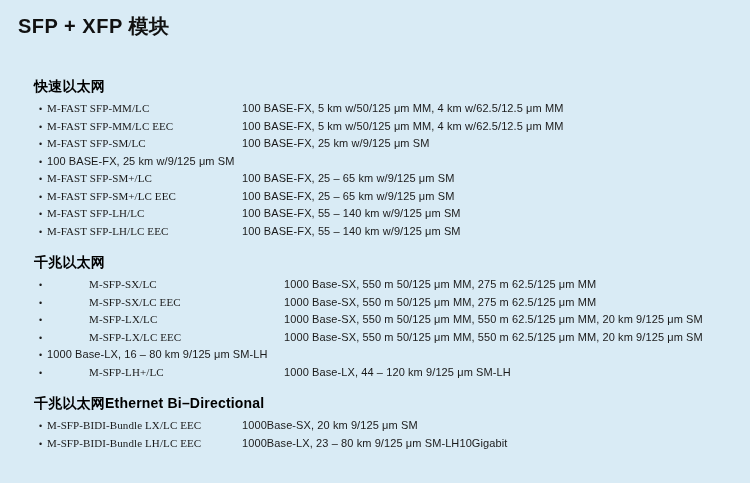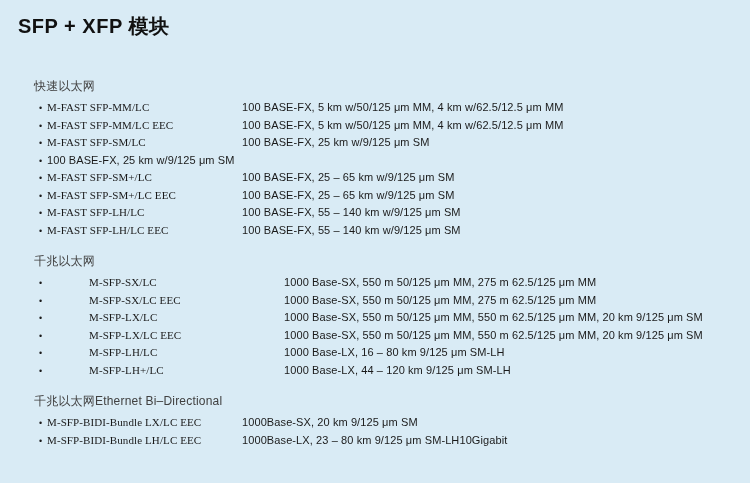--- a/index.html
+++ b/index.html
@@ -32,23 +32,23 @@
   .content {
     position: absolute;
     left: 34px;
     top: 78px;
     right: 10px;
   }
   .section {
     margin-bottom: 14px;
   }
   .section-title {
-    font-size: 12px;
-    font-weight: normal;
-    color: #404040;
+    font-size: 14px;
+    font-weight: bold;
+    color: #000000;
     margin-bottom: 4px;
     letter-spacing: 0.2px;
   }
   .row {
     display: flex;
     align-items: baseline;
     line-height: 16.5px;
     font-size: 11px;
   }
   .bullet {
@@ -148,21 +148,20 @@
           <span class="model">M-SFP-LX/LC</span>
           <span class="desc">1000 Base-SX, 550 m 50/125 μm MM, 550 m 62.5/125 μm MM, 20 km 9/125 μm SM</span>
         </div>
         <div class="row">
           <span class="bullet">•</span>
           <span class="model">M-SFP-LX/LC EEC</span>
           <span class="desc">1000 Base-SX, 550 m 50/125 μm MM, 550 m 62.5/125 μm MM, 20 km 9/125 μm SM</span>
         </div>
         <div class="row">
           <span class="bullet">•</span>
-          <span class="model">M-SFP-LH/LC</span>
           <span class="desc">1000 Base-LX, 16 – 80 km 9/125 μm SM-LH</span>
         </div>
         <div class="row">
           <span class="bullet">•</span>
           <span class="model">M-SFP-LH+/LC</span>
           <span class="desc">1000 Base-LX, 44 – 120 km 9/125 μm SM-LH</span>
         </div>
       </div>
     </div>
 

